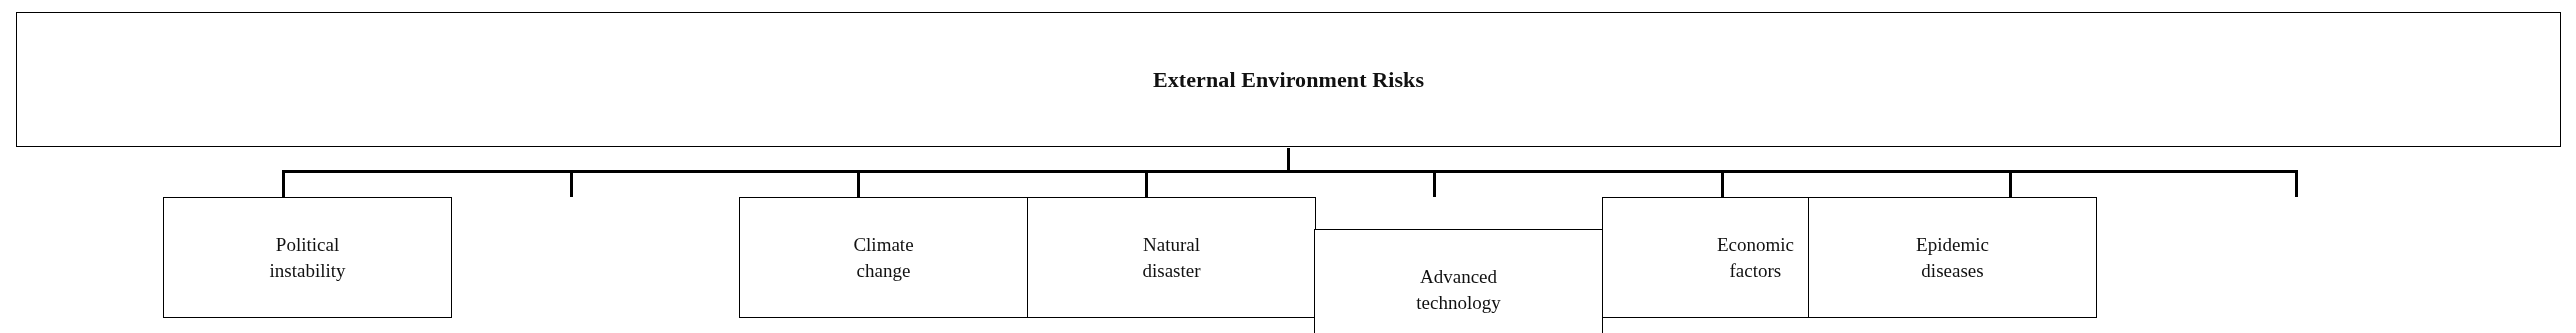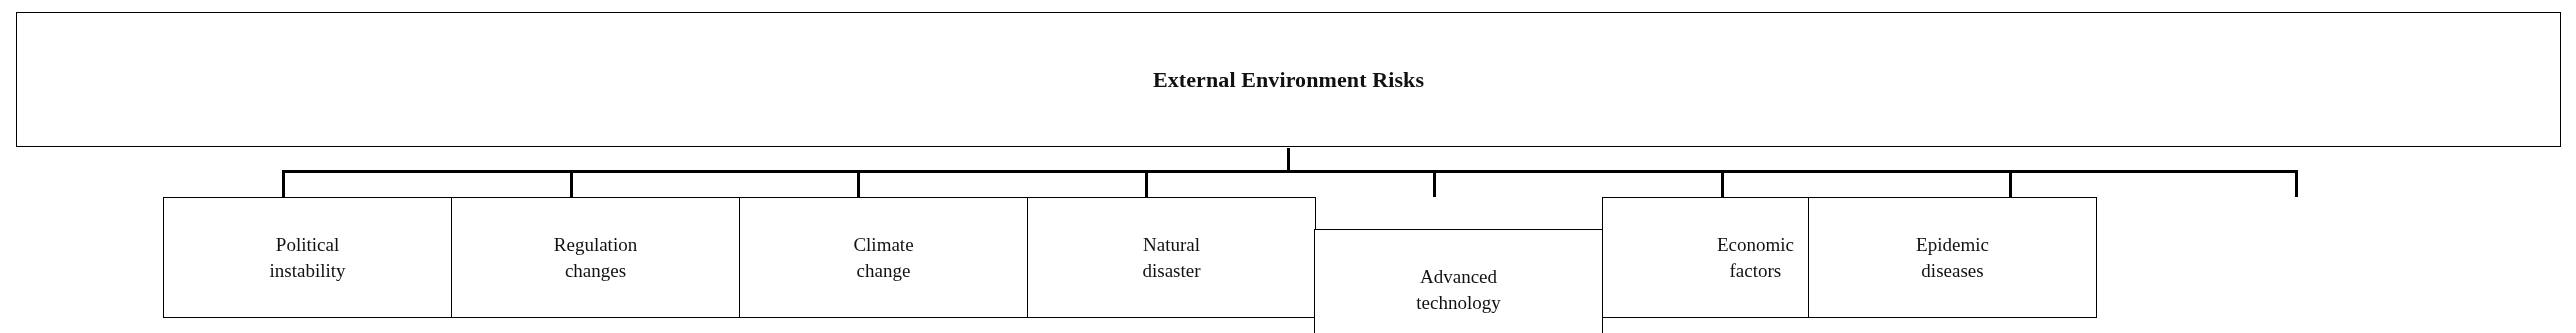--- a/index.html
+++ b/index.html
@@ -102,24 +102,20 @@
   <div class="connector-drop" style="left:1433px; top:170px; width:2.5px; height:27px;"></div>
   <div class="connector-drop" style="left:1721px; top:170px; width:2.5px; height:27px;"></div>
   <div class="connector-drop" style="left:2009px; top:170px; width:2.5px; height:27px;"></div>
   <div class="connector-drop" style="left:2295px; top:170px; width:2.5px; height:27px;"></div>
 
   <div class="child-node" style="left:163px;">
     <span class="child-label">Political
 instability</span>
   </div>
 
-  <div class="child-node" style="left:451px;">
-    <span class="child-label">Regulation
-changes</span>
-  </div>
 
   <div class="child-node" style="left:739px;">
     <span class="child-label">Climate
 change</span>
   </div>
 
   <div class="child-node" style="left:1027px;">
     <span class="child-label">Natural
 disaster</span>
   </div>

